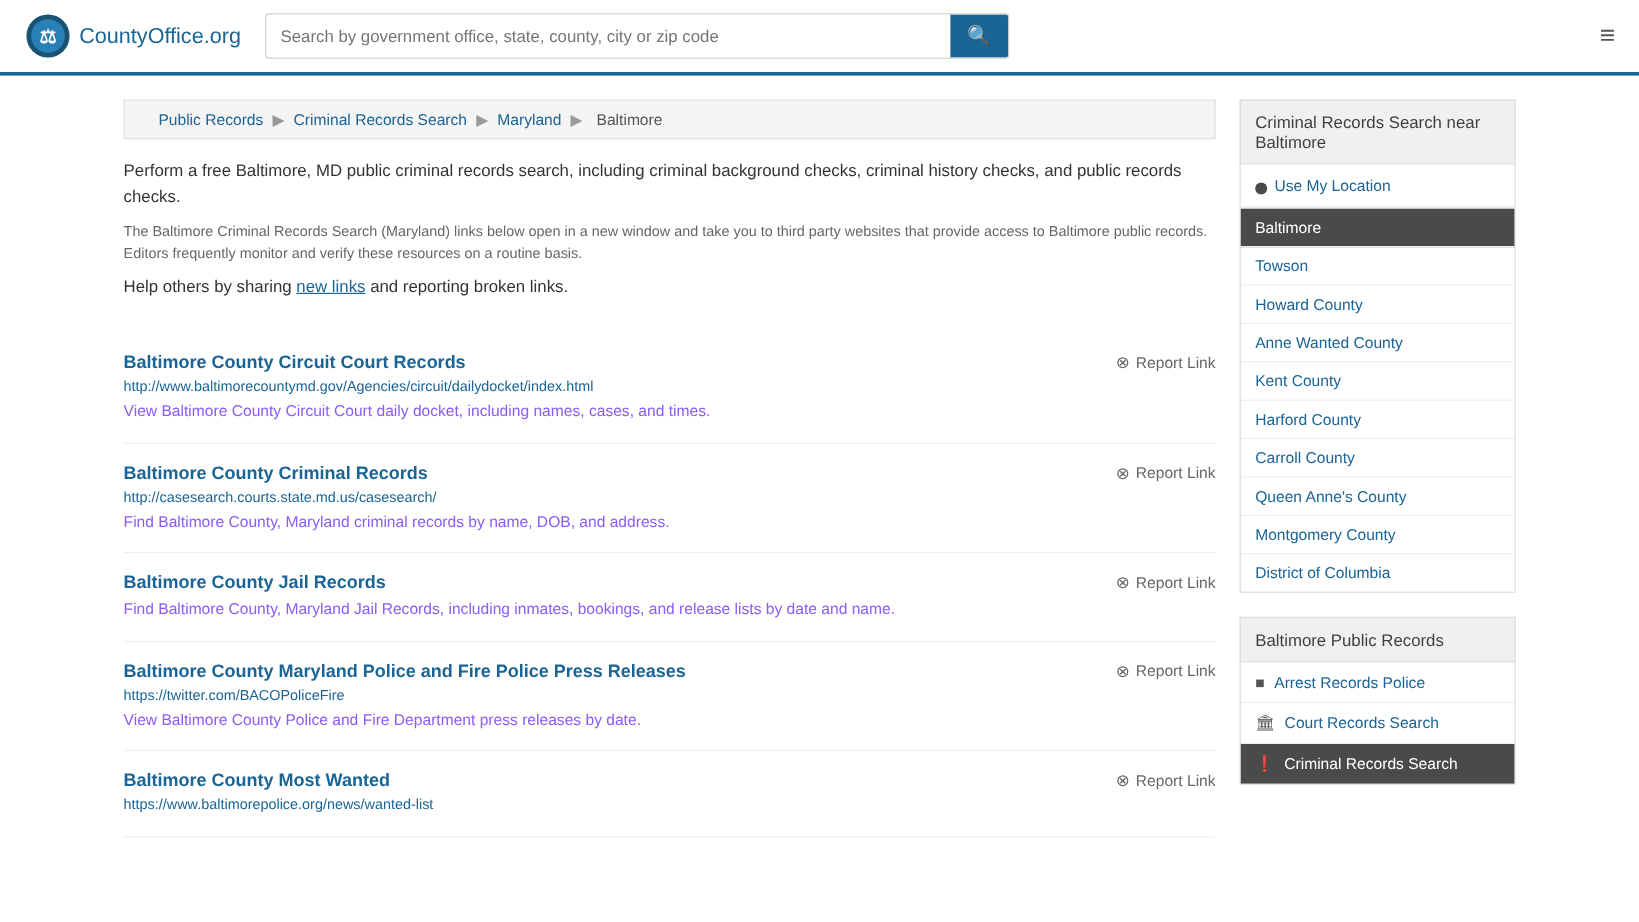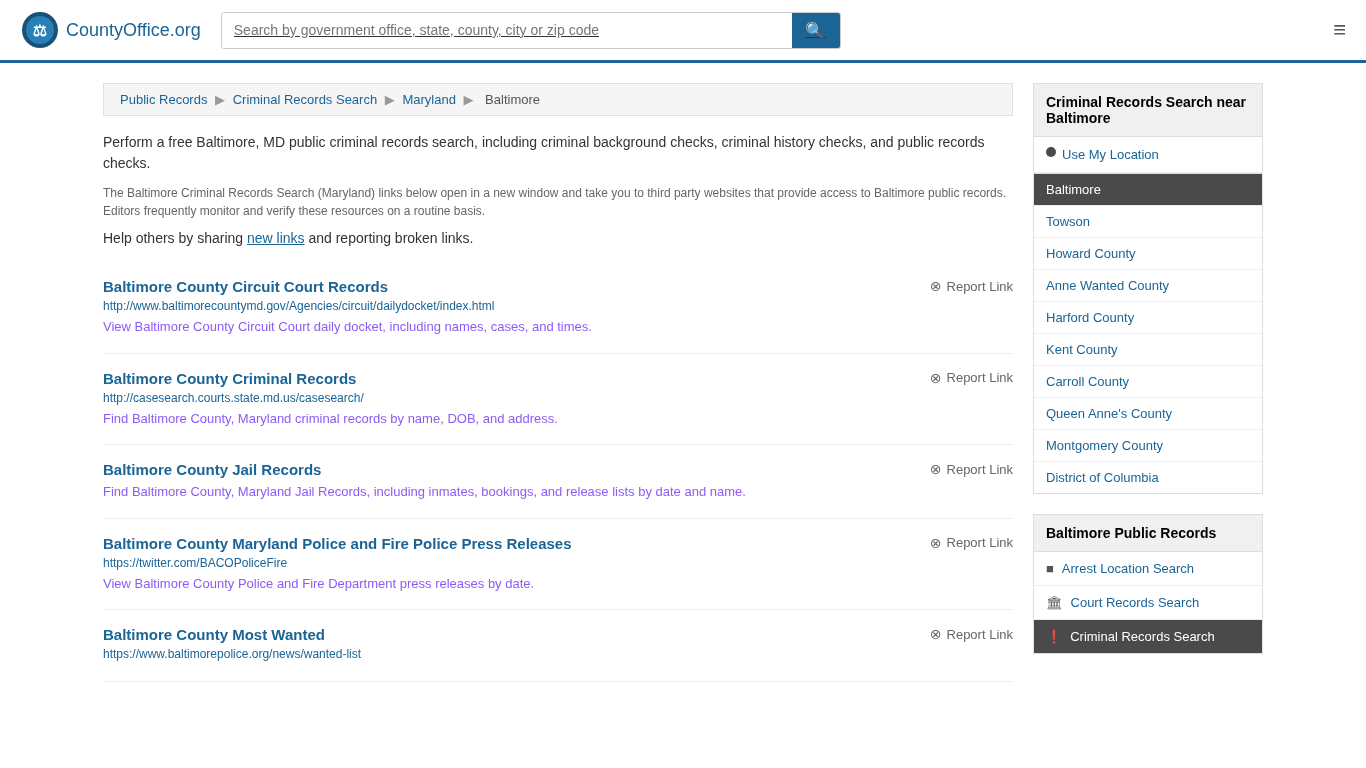--- a/index.html
+++ b/index.html
@@ -32,21 +32,20 @@
     #logo-text span {
       color: #1a6496;
     }
     #search-bar {
       flex: 1;
       max-width: 620px;
       display: flex;
       border: 1px solid #ccc;
       border-radius: 3px;
       overflow: hidden;
-      text-decoration: underline;
     }
     #search-input {
       flex: 1;
       padding: 8px 12px;
       font-size: 14px;
       border: none;
       outline: none;
       color: #999;
     }
     #search-button {
@@ -84,21 +83,21 @@
 
     
     #page-title {
       font-size: 22px;
       font-weight: bold;
       color: #222;
       margin-bottom: 14px;
     }
     #breadcrumb {
       background: #f5f5f5;
-      padding: 8px 16px;
+      padding: 8px 28px;
       border: 1px solid #e0e0e0;
       margin-bottom: 16px;
       font-size: 13px;
       color: #555;
     }
     #breadcrumb a {
       color: #1a6496;
       text-decoration: none;
     }
     #breadcrumb span {
@@ -116,21 +115,21 @@
     }
     .intro-text-small {
       font-size: 12px;
       color: #666;
       margin-bottom: 10px;
       line-height: 1.5;
     }
     .help-text {
       font-size: 14px;
       color: #333;
-      margin-bottom: 16px;
+      margin-bottom: 32px;
     }
     .help-text a {
       color: #1a6496;
       text-decoration: underline;
     }
 
     
     .record-item {
       border-bottom: 1px solid #eee;
       padding: 16px 0;
@@ -170,23 +169,23 @@
       line-height: 1.5;
     }
 
     
     .sidebar-section {
       margin-bottom: 20px;
     }
     .sidebar-header {
       background: #f0f0f0;
       padding: 10px 12px;
-      font-weight: bold;
+      font-weight: normal;
       font-size: 14px;
-      color: #000000;
+      color: #404040;
       border: 1px solid #ddd;
       border-bottom: none;
     }
     .sidebar-list {
       border: 1px solid #ddd;
       list-style: none;
     }
     .sidebar-list li a {
       display: block;
       padding: 8px 12px;
@@ -197,21 +196,21 @@
     }
     .sidebar-list li.active a {
       background: #4a4a4a;
       color: #fff;
     }
     .sidebar-list li:last-child a {
       border-bottom: none;
     }
     .use-location {
       display: flex;
-      align-items: flex-start;
+      align-items: flex-end;
       gap: 6px;
       padding: 10px 12px;
       font-size: 13px;
       color: #1a6496;
       cursor: pointer;
       border: 1px solid #ddd;
       border-bottom: 1px solid #eee;
       background: #fff;
     }
     .location-dot {
@@ -368,24 +367,24 @@
           <li>
             <a href="#">Towson</a>
           </li>
           <li>
             <a href="#">Howard County</a>
           </li>
           <li>
             <a href="#">Anne Wanted County</a>
           </li>
           <li>
+            <a href="#">Kent County</a>
+          </li>
+          <li>
             <a href="#">Harford County</a>
-          </li>
-          <li>
-            <a href="#">Kent County</a>
           </li>
           <li>
             <a href="#">Carroll County</a>
           </li>
           <li>
             <a href="#">Queen Anne's County</a>
           </li>
           <li>
             <a href="#">Montgomery County</a>
           </li>
@@ -394,21 +393,21 @@
           </li>
         </ul>
     </div>
 
     <div class="sidebar-section">
       <div class="sidebar-header">Baltimore Public Records</div>
       <ul class="sidebar-records-list" id="public-records-list">
       <li>
             <a href="#">
               <span class="rec-icon">■</span>
-              <span>Arrest Location Search</span>
+              <span>Arrest Records Police</span>
             </a>
           </li>
           <li>
             <a href="#">
               <span class="rec-icon">🏛</span>
               <span>Court Records Search</span>
             </a>
           </li>
           <li class="active">
             <a href="#">

